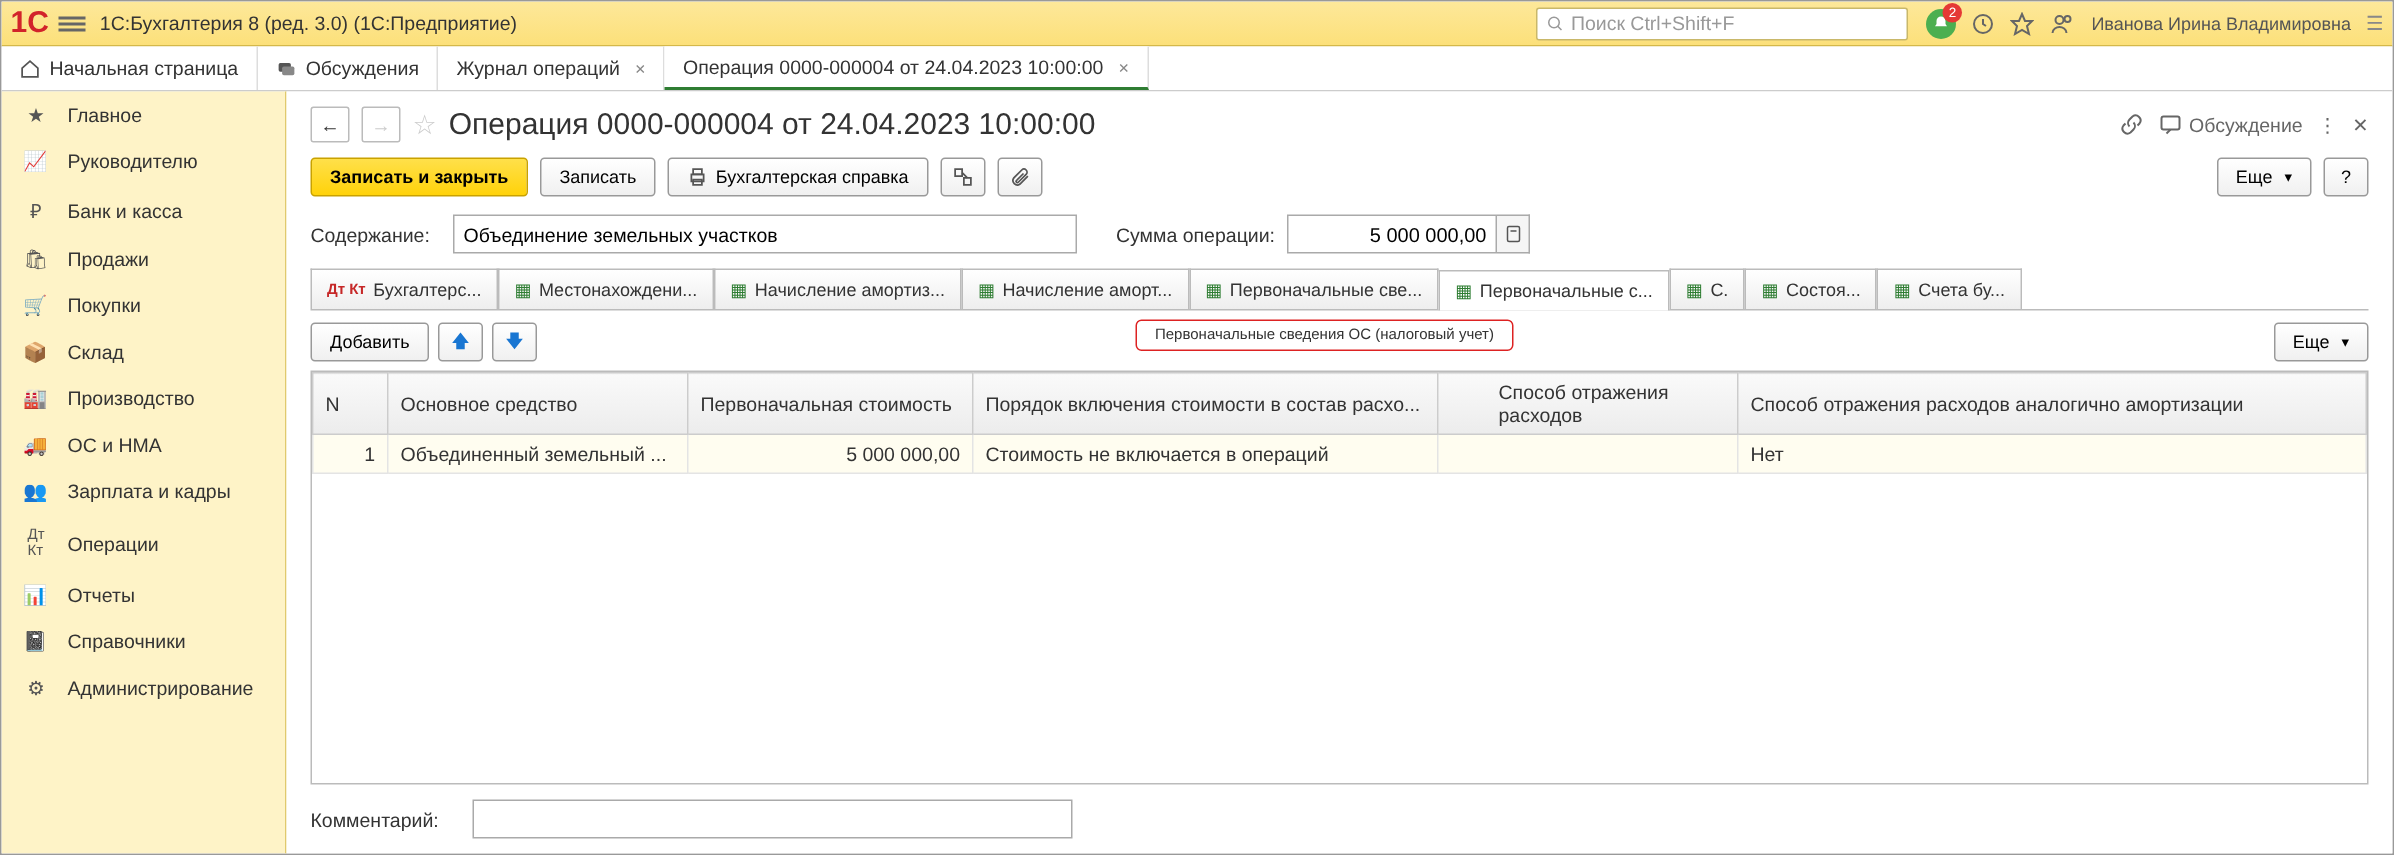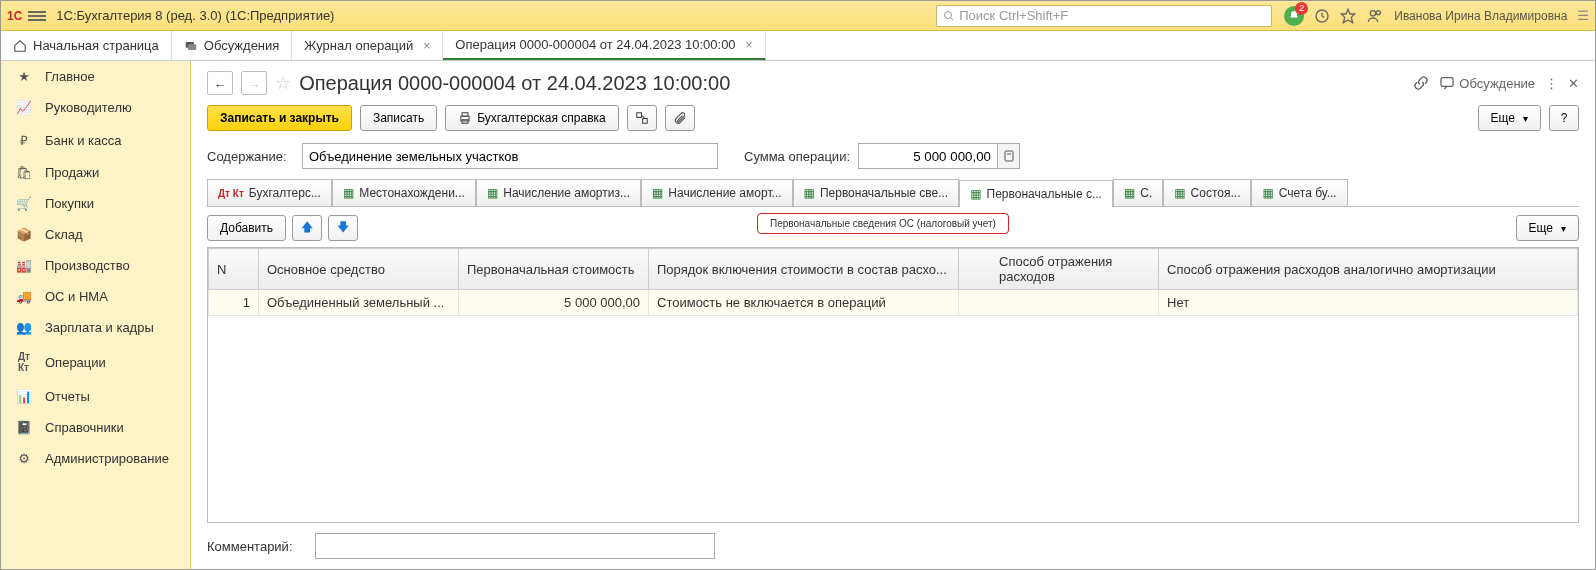--- a/index.html
+++ b/index.html
@@ -1,23 +1,23 @@
 <!DOCTYPE html>
 <html><head>
 <meta charset="utf-8">
 <style>
 * { box-sizing: border-box; margin: 0; padding: 0; font-family: Arial, sans-serif; }
 body { background: #fff; font-size: 13px; color: #333; width: 1596px; height: 570px; overflow: hidden; border: 1px solid #999; }
 .topbar { height: 30px; background: linear-gradient(#fde89a, #fce07a); display: flex; align-items: center; padding: 0 6px; border-bottom: 1px solid #d4b84a; }
-.logo-1c { color: #d2232a; font-weight: bold; font-size: 12px; margin-right: 6px; }
+.logo-1c { color: #d2232a; font-weight: bold; font-size: 20px; margin-right: 6px; }
 .hamburger-icon { width: 18px; height: 14px; display: inline-block; margin-right: 10px; cursor: pointer; }
 .hamburger-icon span { display: block; height: 2px; background: #666; margin: 2px 0; }
 .app-title { color: #333; font-size: 13px; flex: 0 0 auto; }
 .topbar-spacer { flex: 1; }
-.search-box { width: 336px; height: 22px; background: #fff; border: 1px solid #c9b86a; border-radius: 2px; display: flex; align-items: center; padding: 0 6px; color: #999; }
+.search-box { width: 248px; height: 22px; background: #fff; border: 1px solid #c9b86a; border-radius: 2px; display: flex; align-items: center; padding: 0 6px; color: #999; }
 .search-box svg { margin-right: 4px; }
 .top-icons { display: flex; align-items: center; gap: 10px; margin-left: 12px; }
 .top-icon { cursor: pointer; color: #666; position: relative; }
 .bell-green { width: 20px; height: 20px; background: #4caf50; border-radius: 50%; display: flex; align-items: center; justify-content: center; color: #fff; position: relative; }
 .bell-badge { position: absolute; top: -4px; right: -4px; background: #e53935; color: #fff; border-radius: 50%; font-size: 9px; width: 13px; height: 13px; display: flex; align-items: center; justify-content: center; }
 .user-name { font-size: 12px; color: #555; }
 .tabs-bar { height: 30px; background: #fff; display: flex; align-items: stretch; border-bottom: 1px solid #ccc; }
 .main-tab { display: flex; align-items: center; padding: 0 12px; border-right: 1px solid #ddd; gap: 6px; cursor: pointer; font-size: 13px; }
 .main-tab.active { border-bottom: 2px solid #2e7d32; background: #fff; }
 .tab-close { color: #888; font-size: 12px; margin-left: 4px; cursor: pointer; }
@@ -168,21 +168,21 @@
       </div>
     <div class="side-item">
         <span class="side-icon">🚚</span>
         <span>ОС и НМА</span>
       </div>
     <div class="side-item">
         <span class="side-icon">👥</span>
         <span>Зарплата и кадры</span>
       </div>
     <div class="side-item">
-        <span class="side-icon" style="font-size:10px;font-weight:bold;">Дт<br>Кт</span>
+        <span class="side-icon" style="font-size:10px;font-weight:normal;">Дт<br>Кт</span>
         <span>Операции</span>
       </div>
     <div class="side-item">
         <span class="side-icon">📊</span>
         <span>Отчеты</span>
       </div>
     <div class="side-item">
         <span class="side-icon">📓</span>
         <span>Справочники</span>
       </div>

